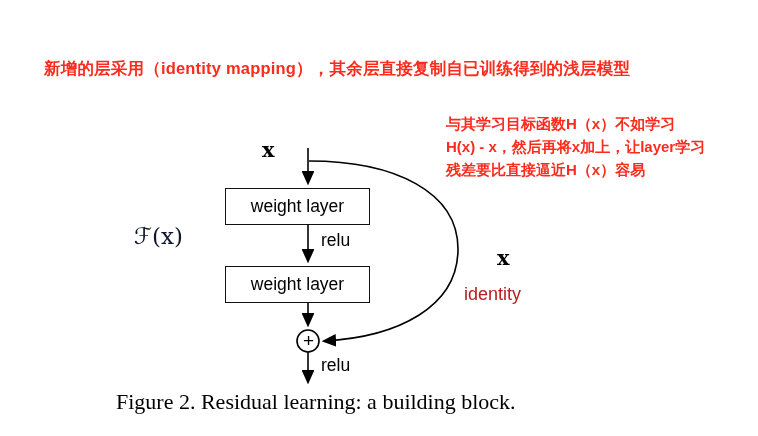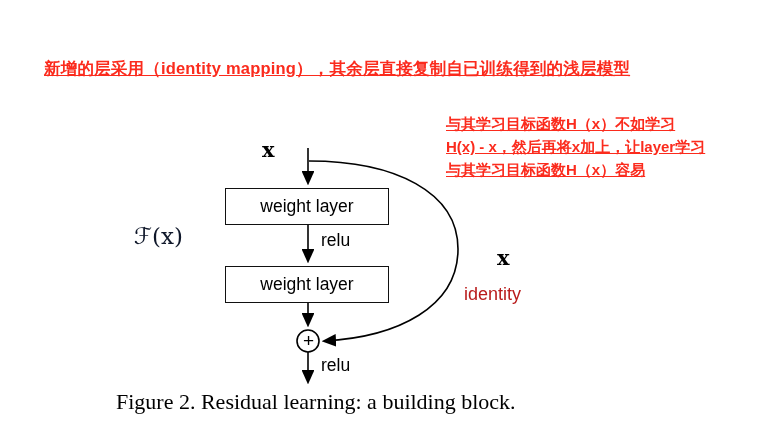--- a/index.html
+++ b/index.html
@@ -4,28 +4,28 @@
 <style>
   * { margin:0; padding:0; box-sizing:border-box; }
   html,body { background:#ffffff; }
   body {
     width:758px; height:436px; position:relative; overflow:hidden;
     font-family:"Liberation Sans", sans-serif;
   }
   .stage { position:absolute; left:0; top:0; width:758px; height:436px; }
   .abs { position:absolute; white-space:nowrap; }
 
-  .red-note { color:var(--accent,#fb2b1d); font-weight:600;text-decoration:underline; }
+  .red-note { color:var(--accent,#fb2b1d); font-weight:600; }
   .top-note { left:44px; top:58px; font-size:16.5px; letter-spacing:0.2px; }
   .side-note { left:446px; top:112px; font-size:15px; line-height:23px; }
 
   .svg-layer { position:absolute; left:0; top:0; pointer-events:none; }
 
   .box {
-    position:absolute; width:164px; height:37px;
+    position:absolute; width:145px; height:37px;
     border:1.6px solid #111111; background:#ffffff;
     display:flex; align-items:center; justify-content:center;
     font-size:17.5px; color:#000000;
   }
   .box1 { left:225px; top:188px; }
   .box2 { left:225px; top:266px; }
 
   .serif { font-family:"Liberation Serif","DejaVu Serif",serif; }
   .math  { font-family:"DejaVu Serif","DejaVu Sans","Liberation Serif",serif; }
 
@@ -48,21 +48,21 @@
 </head>
 <body>
 
 <div class="stage">
 
   <div class="abs red-note top-note">新增的层采用（identity mapping），其余层直接复制自已训练得到的浅层模型</div>
 
   <div class="abs red-note side-note">
     <div>与其学习目标函数H（x）不如学习</div>
     <div>H(x) - x，然后再将x加上，让layer学习</div>
-    <div>与其学习目标函数H（x）容易</div>
+    <div>残差要比直接逼近H（x）容易</div>
   </div>
 
   <svg class="svg-layer" width="758" height="436" viewBox="0 0 758 436">
     <defs>
       <marker id="ah" markerWidth="9" markerHeight="8" refX="7.5" refY="4" orient="auto">
         <path d="M0,0 L9,4 L0,8 z" fill="#000000"></path>
       </marker>
     </defs>
     <line x1="308" y1="148" x2="308" y2="183" stroke="#000" stroke-width="1.6" marker-end="url(#ah)"></line>
     <line x1="308" y1="225" x2="308" y2="261" stroke="#000" stroke-width="1.6" marker-end="url(#ah)"></line>

